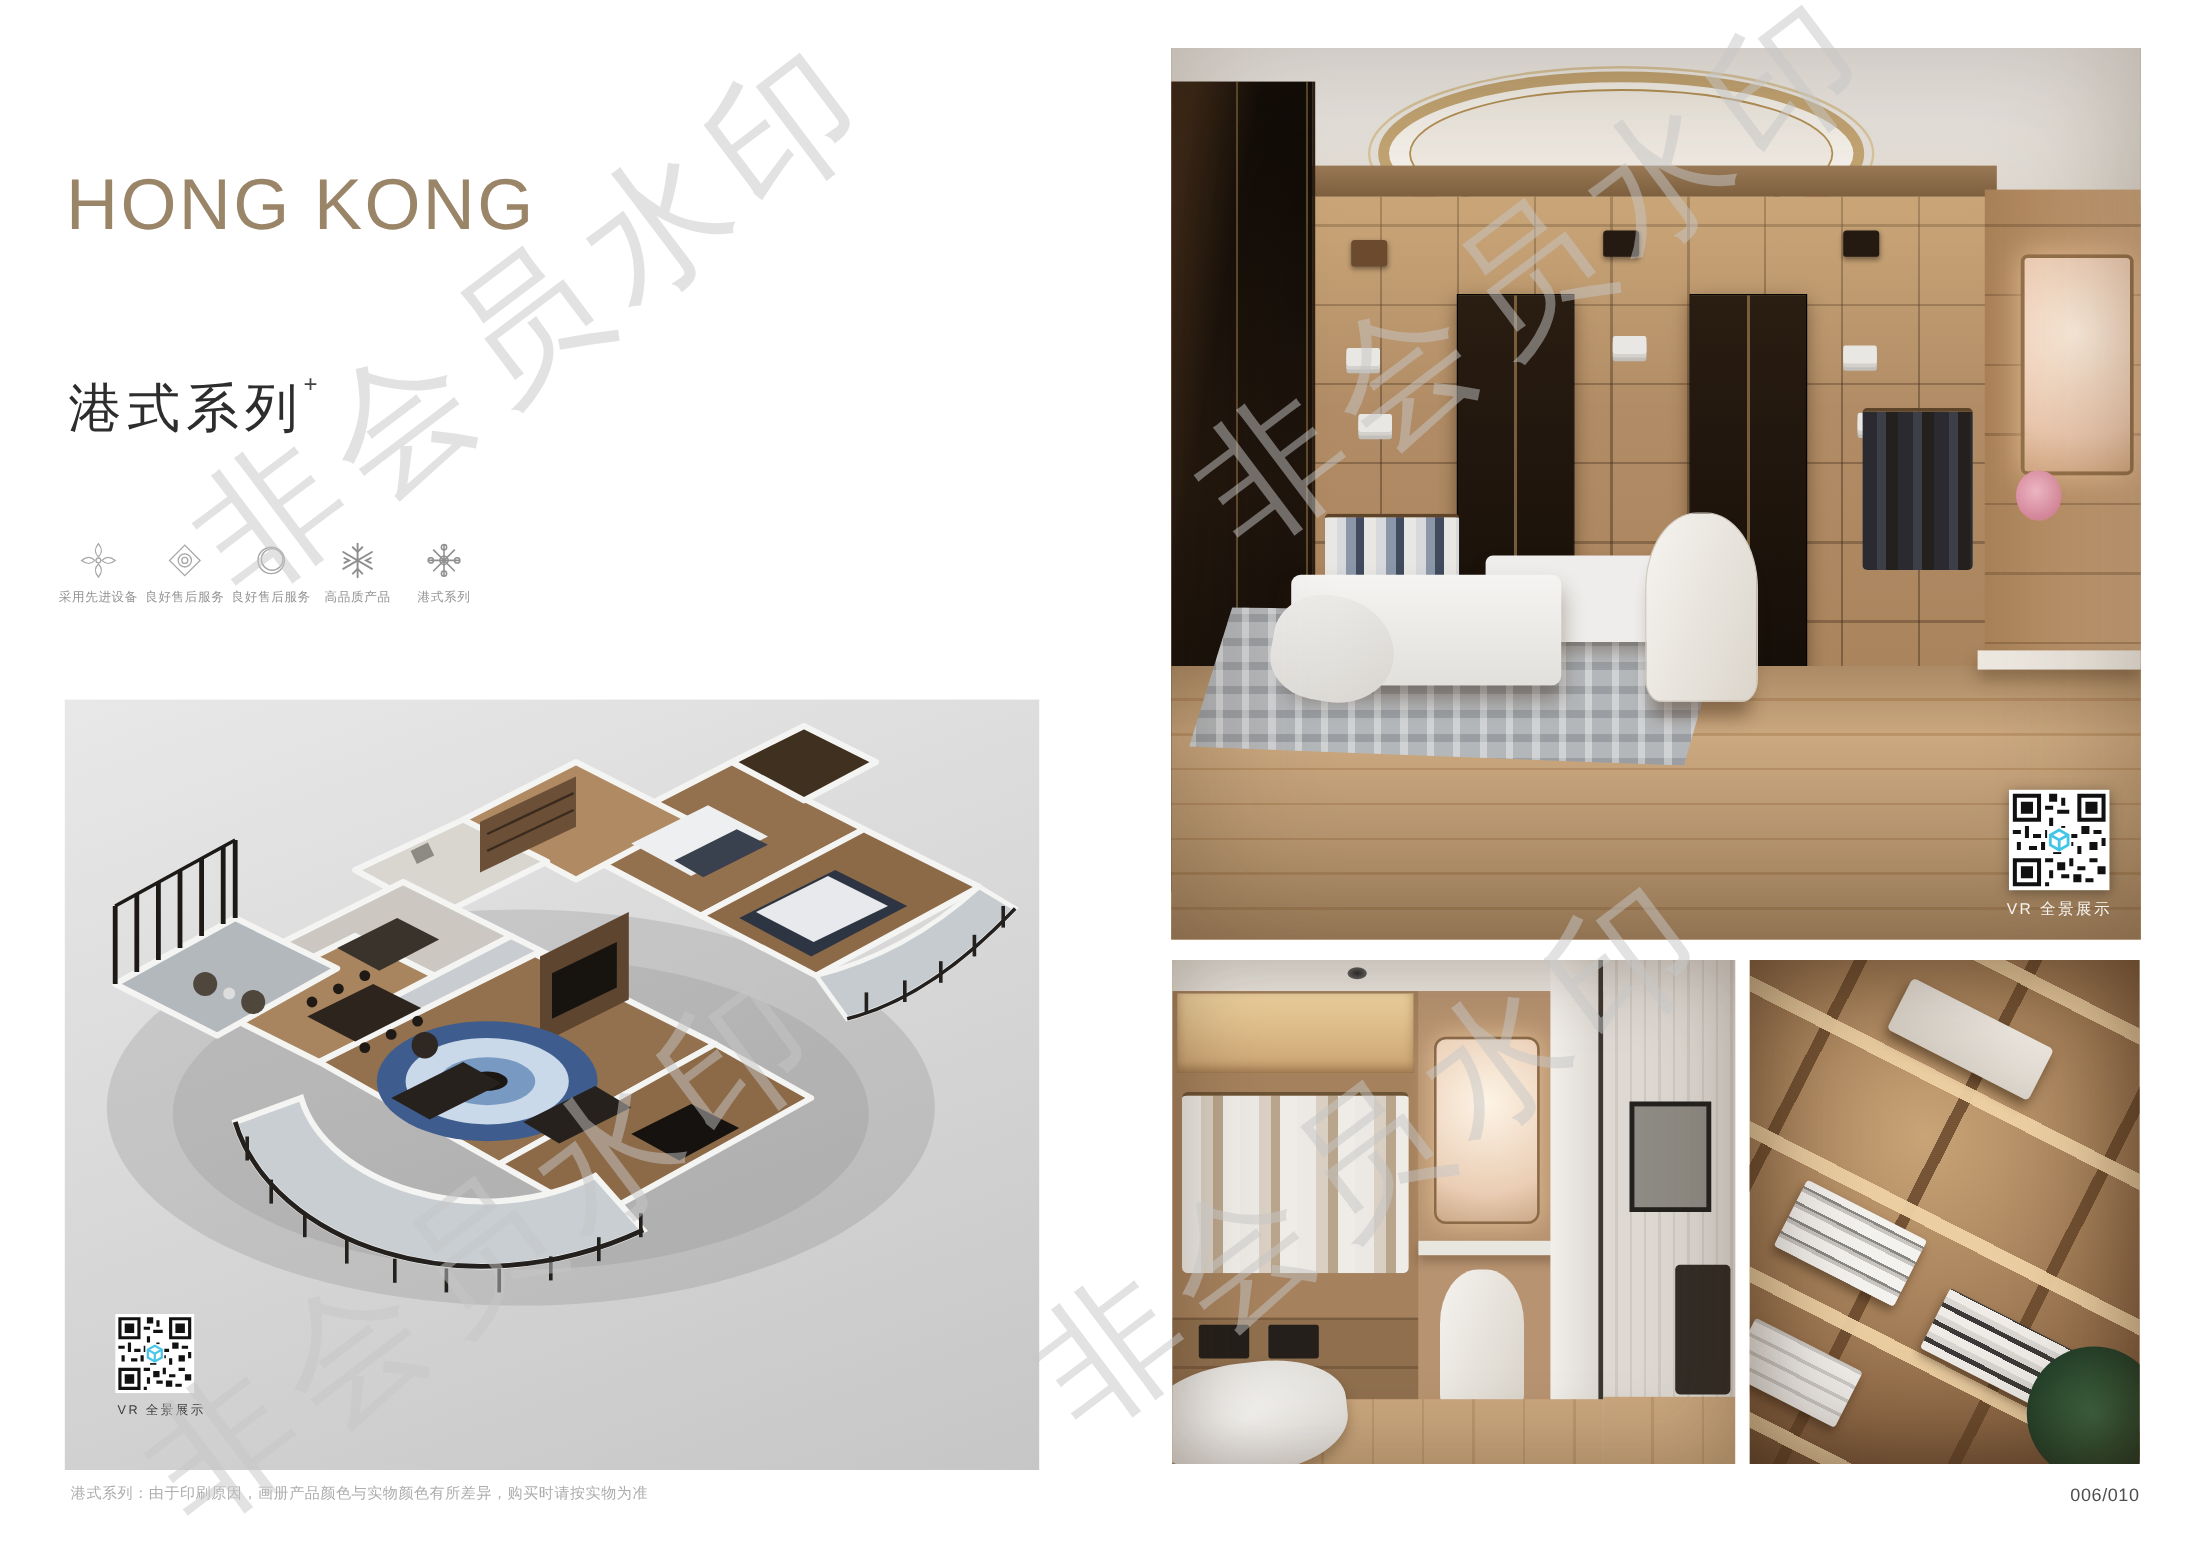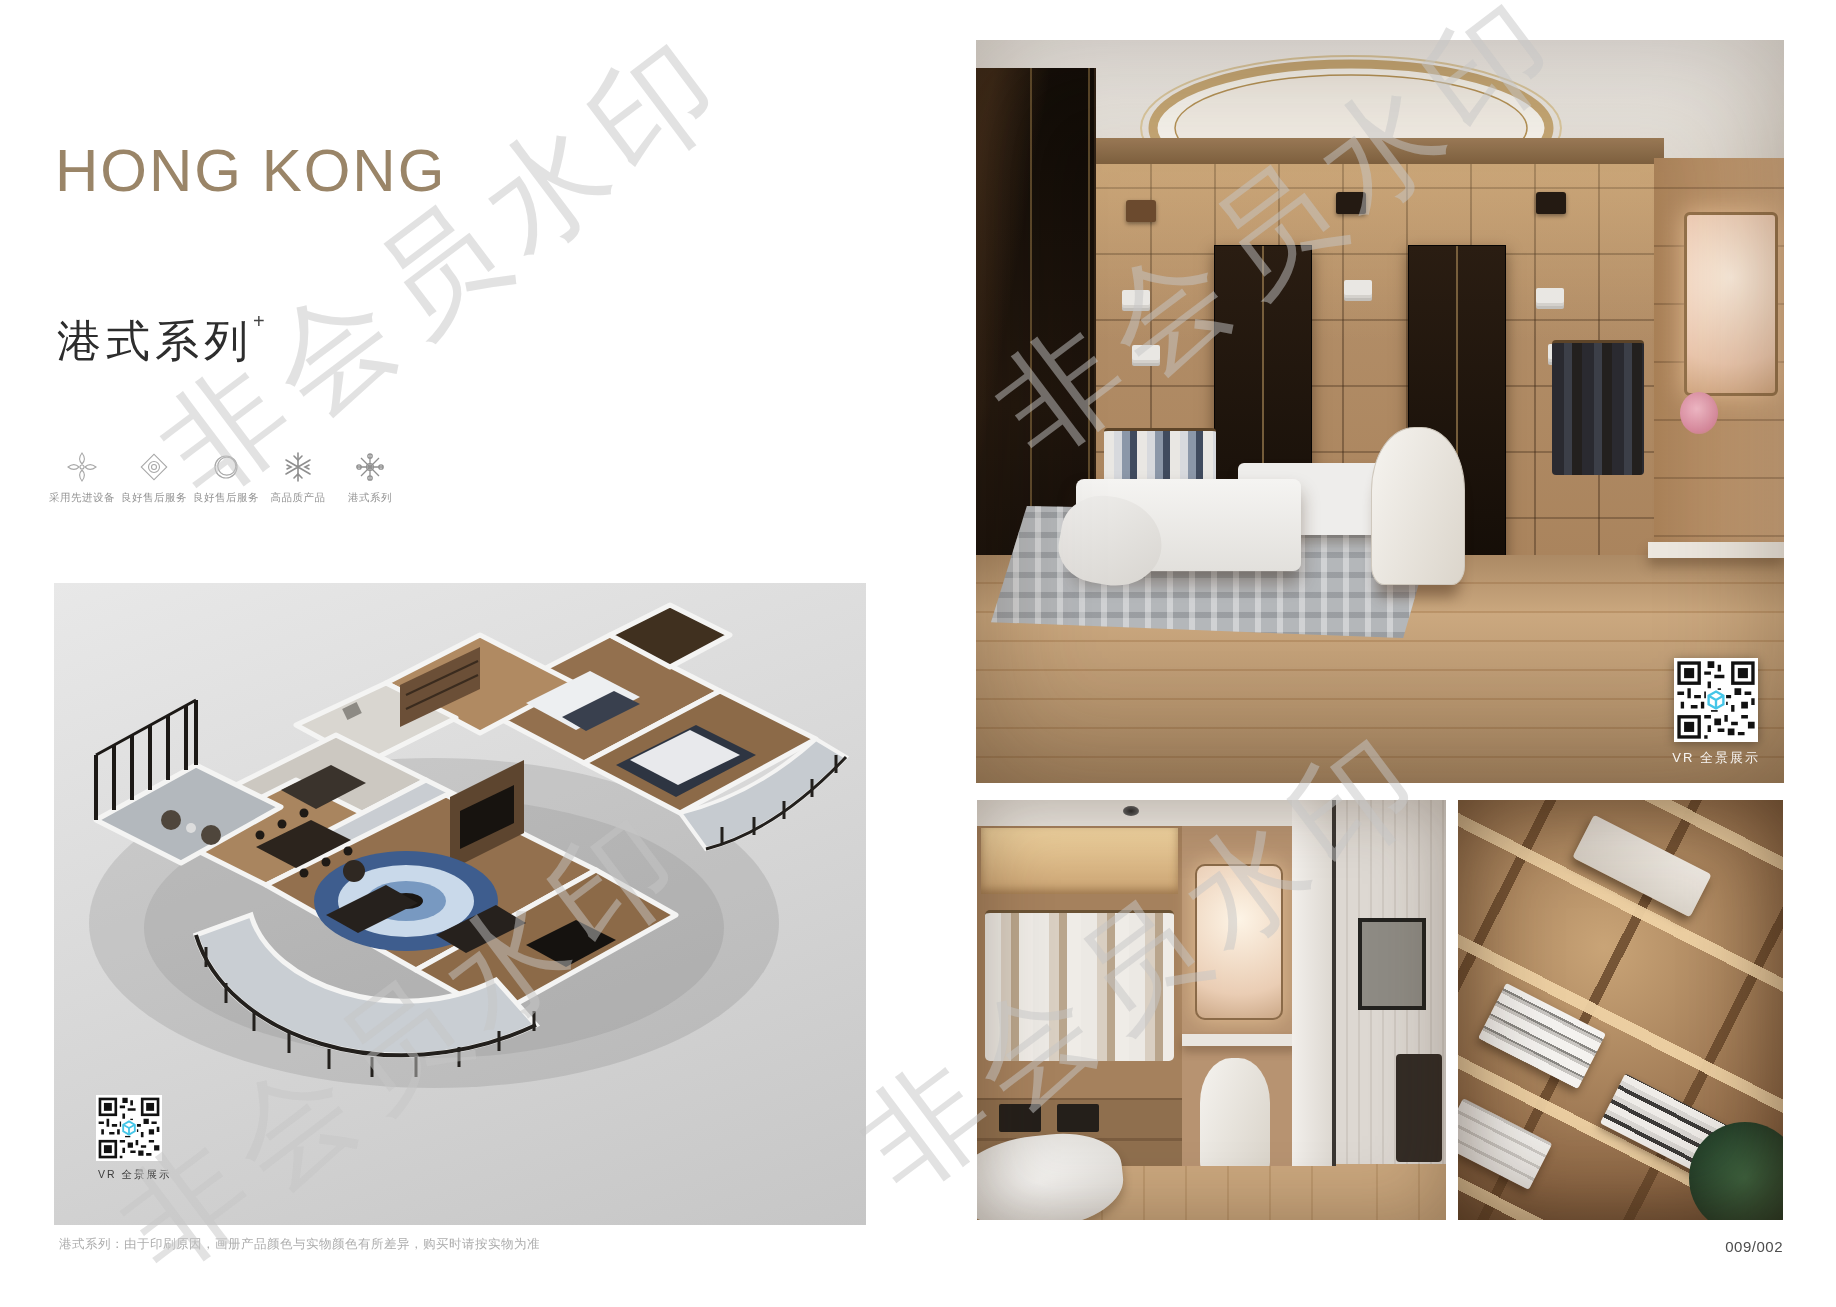--- a/index.html
+++ b/index.html
@@ -429,20 +429,20 @@
     <div class="abs br-grid"></div>
     <div class="abs br-box"></div>
     <div class="abs br-stack s1"></div>
     <div class="abs br-stack s2"></div>
     <div class="abs br-stack s3"></div>
     <div class="abs br-plant"></div>
     <div class="abs br-vignette"></div>
   </figure>
 
   <span class="abs footnote">港式系列：由于印刷原因，画册产品颜色与实物颜色有所差异，购买时请按实物为准</span>
-  <span class="abs pagenum">009/002</span>
+  <span class="abs pagenum">006/010</span>
 
   <div class="abs wm wm1">非会员水印</div>
   <div class="abs wm wm2">非会员水印</div>
   <div class="abs wm wm3">非会员水印</div>
   <div class="abs wm wm4">非会员水印</div>
 
 </div>
 
 </body></html>

